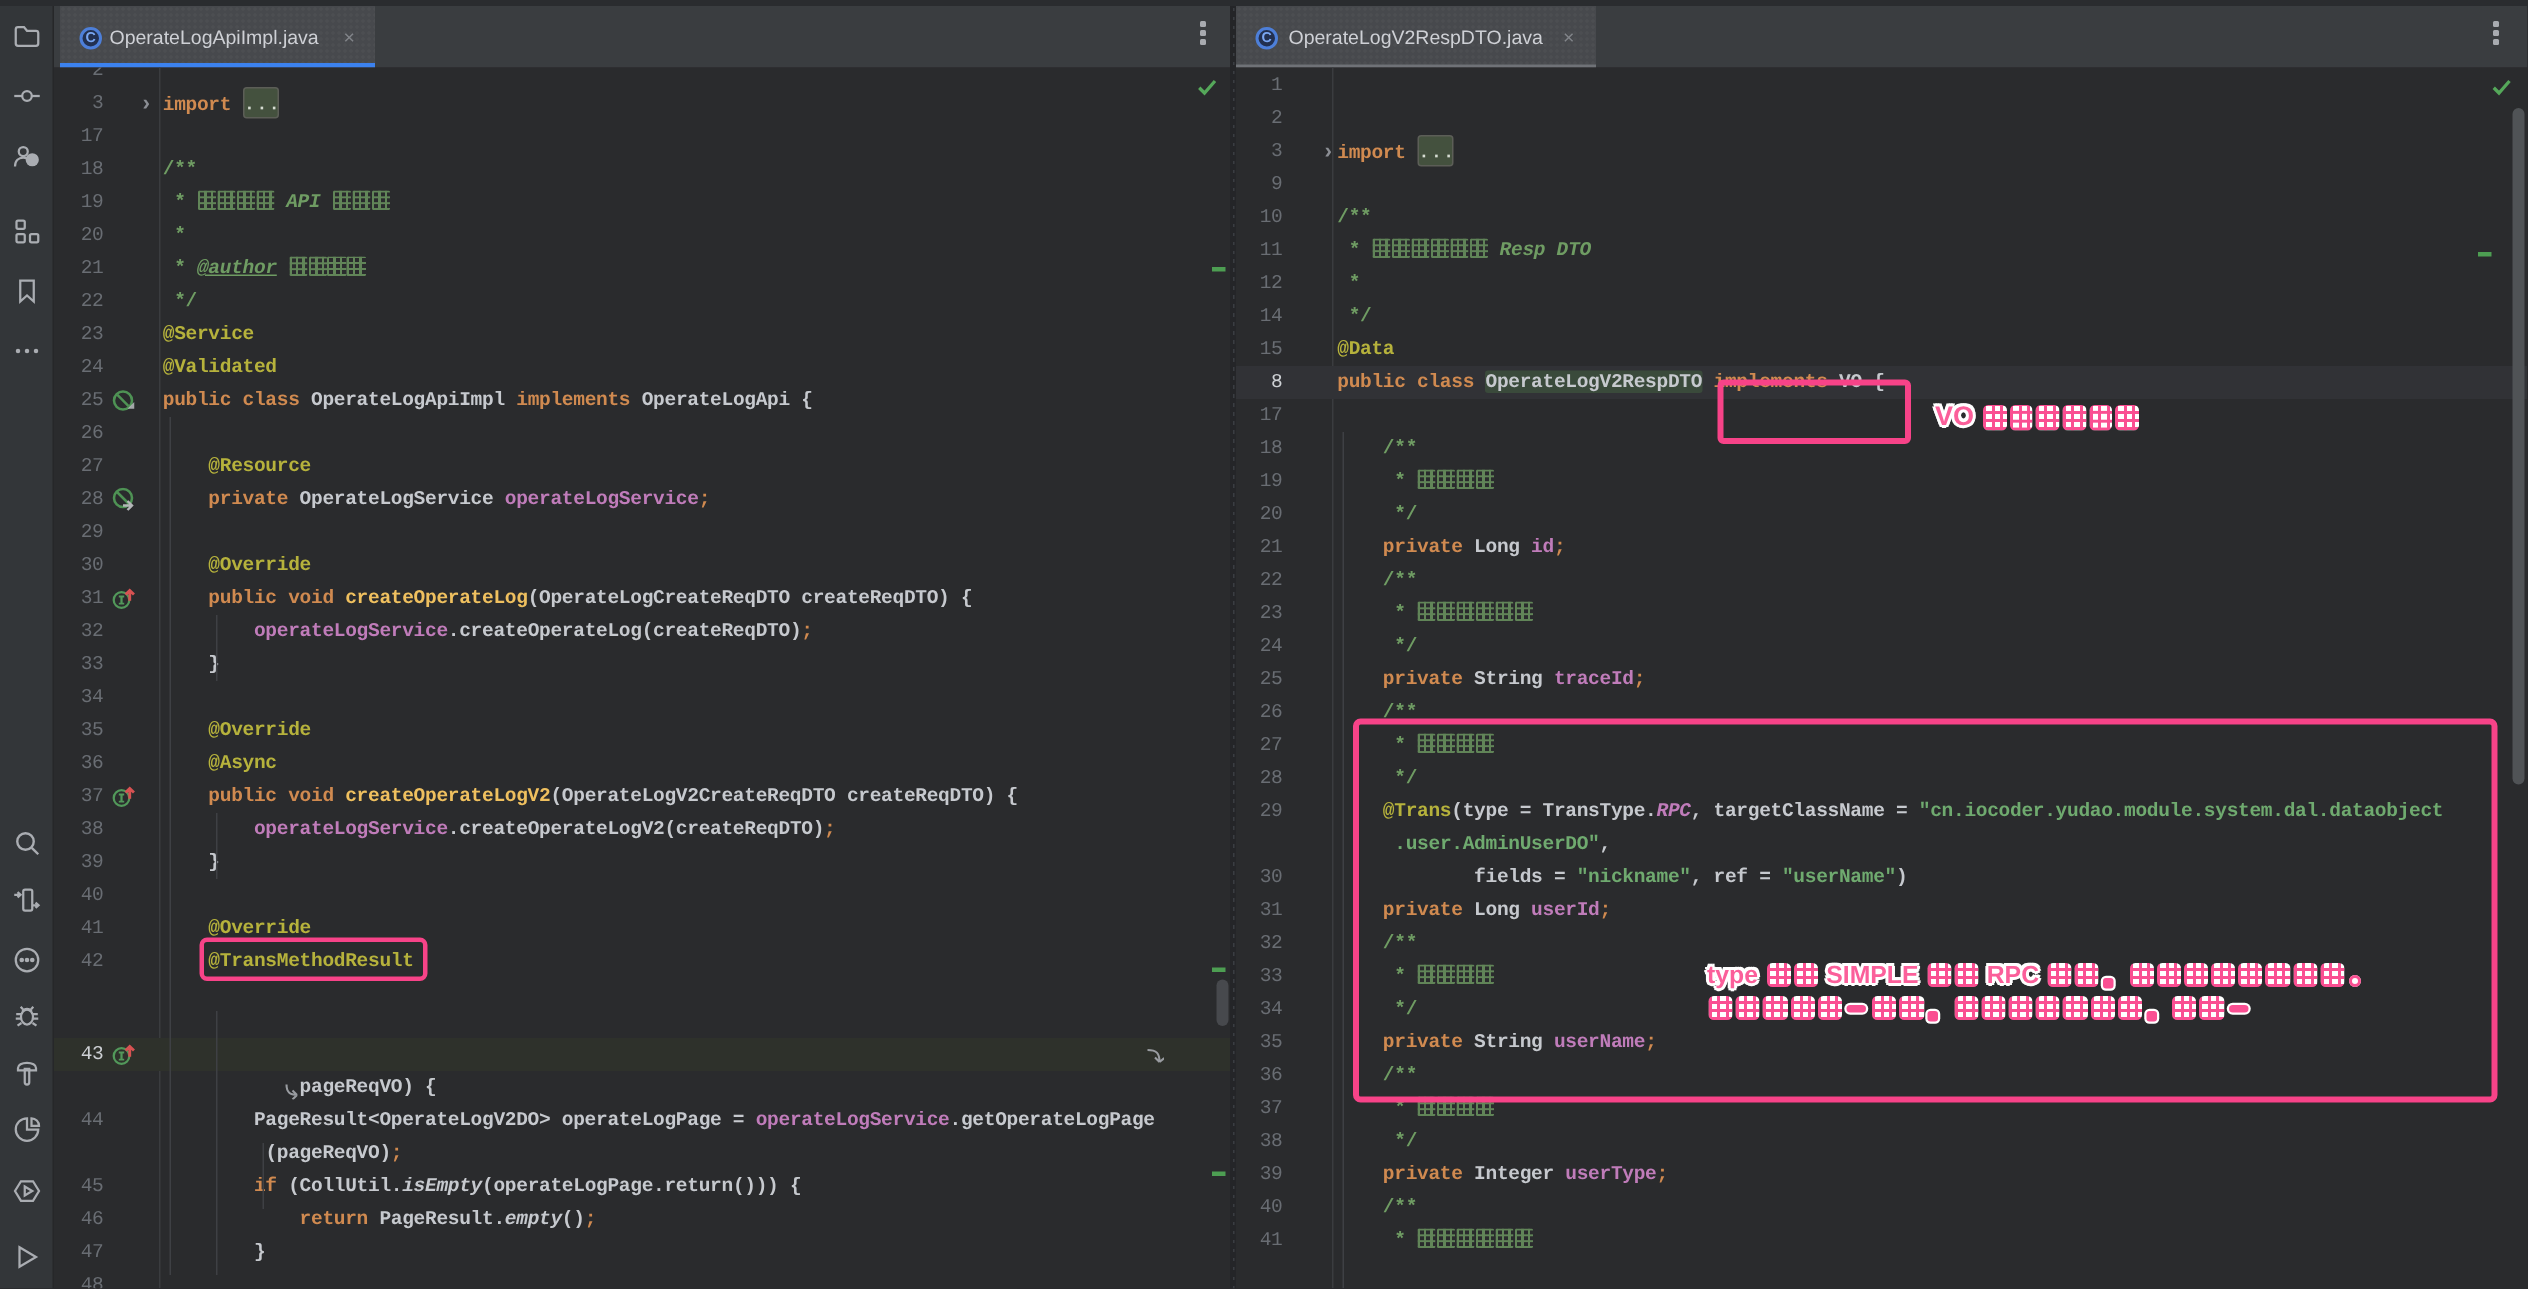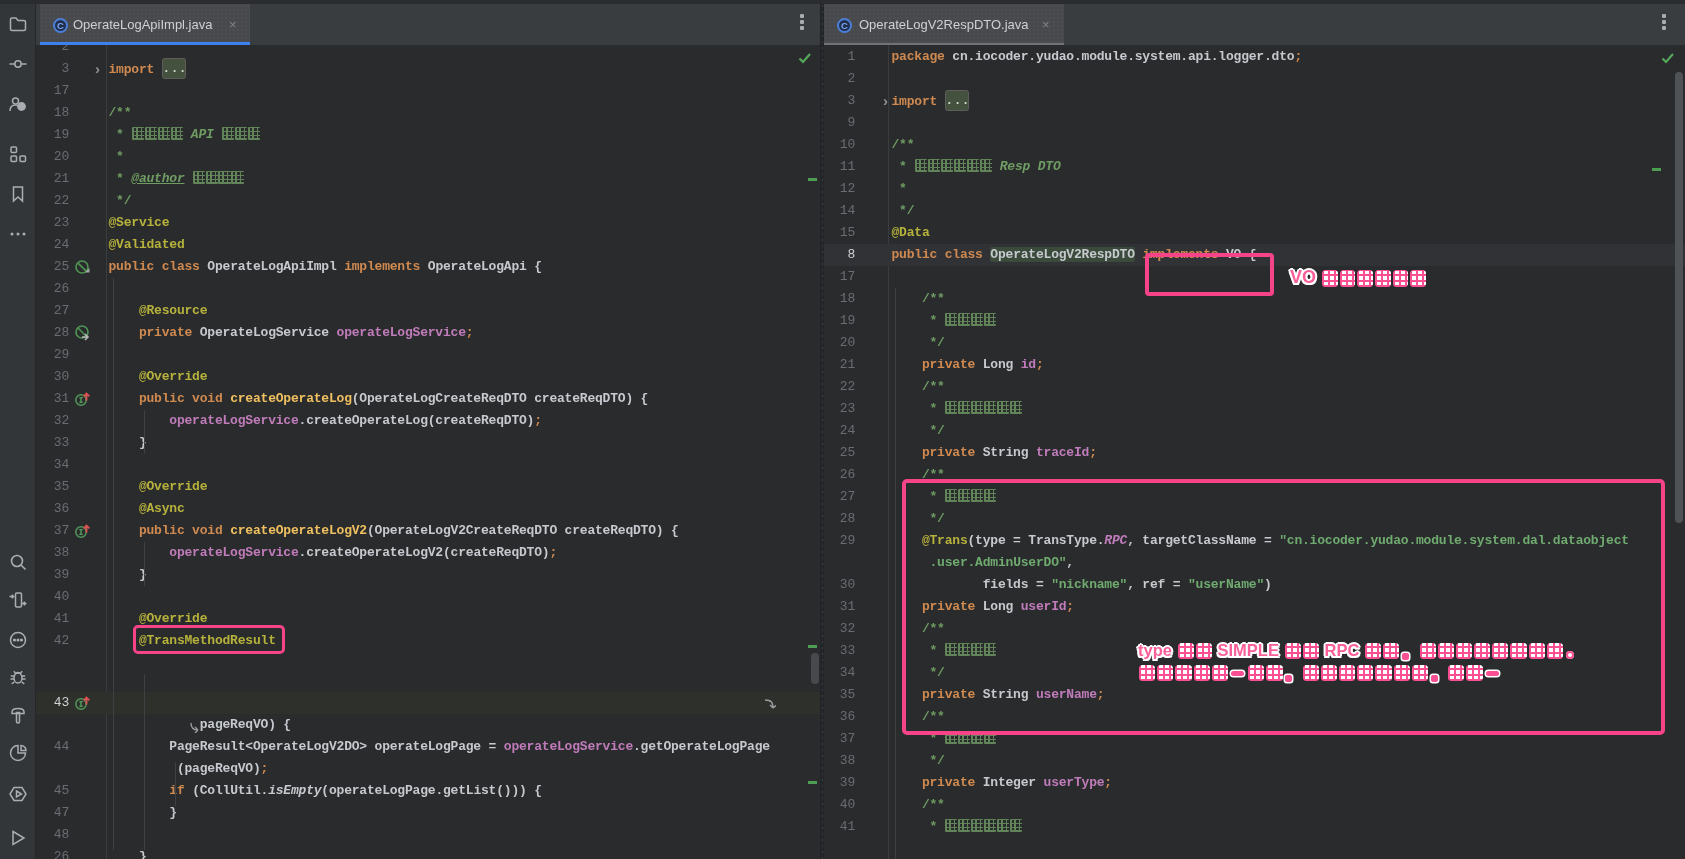--- a/index.html
+++ b/index.html
@@ -207,21 +207,22 @@
             <line x1="5.2" y1="11.4" x2="8.8" y2="11.4" stroke="#52985a" stroke-width="1.3"></line>
             <path d="M12.5 9.5 V3 m-2.8 2.4 l2.8 -2.8 l2.8 2.8" fill="none" stroke="#d75252" stroke-width="1.9"></path>
           </svg><svg class="wa" style="left:728px;top:6px" width="12" height="12" viewBox="0 0 12 12">
             <path d="M1 2 C7 2 9 4 9 10 M9 10 l-3 -3 M9 10 l3.2 -2.6" fill="none" stroke="#999ca1" stroke-width="1.4"></path>
           </svg></div>
 <div class="row"><span class="code">            <i class="d">pageReqVO) {</i></span><svg class="wa" style="left:152.5px;top:8px" width="11" height="11" viewBox="0 0 11 11">
             <path d="M2 1 C2 6 4 8 9 8 M9 8 l-3 -3 M9 8 l-3 3" fill="none" stroke="#999ca1" stroke-width="1.4"></path>
           </svg></div>
 <div class="row"><span class="ln">44</span><span class="code">        <i class="d">PageResult&lt;OperateLogV2DO&gt; operateLogPage = </i><i class="fd">operateLogService</i><i class="d">.getOperateLogPage</i></span></div>
 <div class="row"><span class="code">         <i class="d">(pageReqVO)</i><i class="k">;</i></span></div>
-<div class="row"><span class="ln">45</span><span class="code">        <i class="k">if </i><i class="d">(CollUtil.</i><i class="d it">isEmpty</i><i class="d">(operateLogPage.getList())) {</i></span></div>
+<div class="row"><span class="ln">45</span><span class="code">        <i class="k">if </i><i class="d">(CollUtil.</i><i class="d it">isEmpty</i><i class="d">(operateLogPage.return())) {</i></span></div>
+<div class="row"><span class="ln">46</span><span class="code">            <i class="k">return </i><i class="d">PageResult.</i><i class="d it">empty</i><i class="d">()</i><i class="k">;</i></span></div>
 <div class="row"><span class="ln">47</span><span class="code">        <i class="d">}</i></span></div>
 <div class="row"><span class="ln">48</span></div>
 <div class="row"><span class="ln">26</span><span class="code">    <i class="d">}</i></span></div>
 <div class="row"><span class="ln">50</span><span class="code"></span></div>
     </div>
     <div class="ig" style="left:77px;top:233px;height:572px"></div>
     <div class="ig" style="left:108px;top:365px;height:44px"></div>
     <div class="ig" style="left:108px;top:497px;height:44px"></div>
     <div class="ig" style="left:108px;top:629px;height:176px"></div>
     <div class="ig" style="left:139px;top:717px;height:44px"></div>
@@ -245,21 +246,21 @@
     </div>
     <div class="kebab" style="left:838px">
         <b></b>
         <b></b>
         <b></b>
       </div>
   </div>
   <div class="ed">
     <div class="gutline" style="left:64px"></div>
     <div style="position:relative;top:1px">
-<div class="row"><span class="ln">1</span><span class="code"><i class="k">package </i><i class="d">cn.iocoder.yudao.module.system.api.logger.dto</i><i class="k">;</i></span></div>
+<div class="row"><span class="ln">1</span></div>
 <div class="row"><span class="ln">2</span><span class="code"></span></div>
 <div class="row"><span class="ln">3</span><span class="chev">›</span><span class="code"><i class="k">import </i><b class="fold">···</b></span></div>
 <div class="row"><span class="ln">9</span><span class="code"></span></div>
 <div class="row"><span class="ln">10</span><span class="code"><i class="cm">/**</i></span></div>
 <div class="row"><span class="ln">11</span><span class="code"><i class="cm"> * </i><i class="cm"><b class="cj" style="width:12.2px;height:12.5px;margin:0 0.4px;vertical-align:-1.5px"></b><b class="cj" style="width:12.2px;height:12.5px;margin:0 0.4px;vertical-align:-1.5px"></b><b class="cj" style="width:12.2px;height:12.5px;margin:0 0.4px;vertical-align:-1.5px"></b><b class="cj" style="width:12.2px;height:12.5px;margin:0 0.4px;vertical-align:-1.5px"></b><b class="cj" style="width:12.2px;height:12.5px;margin:0 0.4px;vertical-align:-1.5px"></b><b class="cj" style="width:12.2px;height:12.5px;margin:0 0.4px;vertical-align:-1.5px"></b> <i class="it">Resp DTO</i></i></span></div>
 <div class="row"><span class="ln">12</span><span class="code"><i class="cm"> *</i></span></div>
 <div class="row"><span class="ln">14</span><span class="code"><i class="cm"> */</i></span></div>
 <div class="row"><span class="ln">15</span><span class="code"><i class="an">@Data</i></span></div>
 <div class="row band16"><span class="ln cur">8</span><span class="code"><i class="k">public class </i><i class="hl d">OperateLogV2RespDTO</i> <i class="k">implements </i><i class="d">VO {</i></span></div>
 <div class="row"><span class="ln">17</span><span class="code"></span></div>

